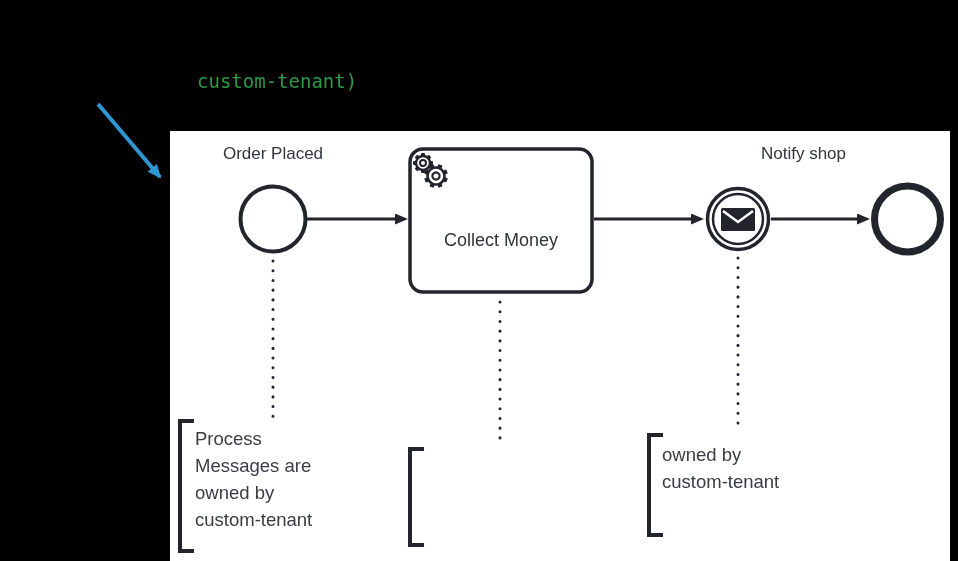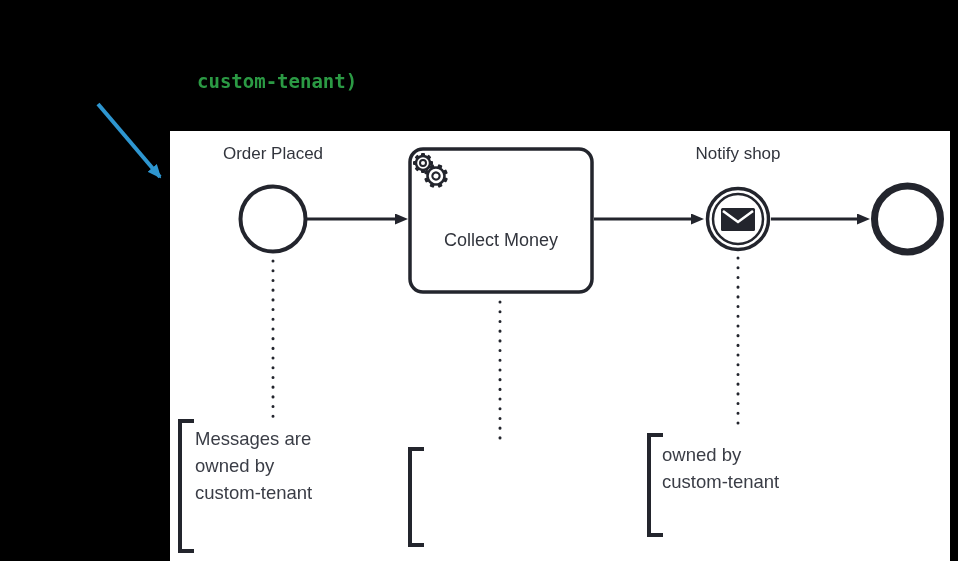--- a/index.html
+++ b/index.html
@@ -8,21 +8,21 @@
     position:relative;
     background:#000000;
     font-family:"Liberation Sans", sans-serif;
     overflow:hidden;
   }
 
   
   .code-text {
     position:absolute; left:197px; top:70px;
     font-family:"DejaVu Sans Mono", monospace;
-    font-weight:bold; font-size:19px; letter-spacing:0px;
+    font-weight:normal; font-size:19px; letter-spacing:0px;
     color:#2b9a44; white-space:pre;
   }
   .pointer-arrow-svg { position:absolute; left:90px; top:95px; }
 
   
   .canvas {
     position:absolute; left:170px; top:131px;
     width:780px; height:430px; background:#ffffff;padding-left:14px;
   }
   .diagram-svg { position:absolute; left:0; top:0; }
@@ -122,24 +122,25 @@
     <g>
       <rect x="551" y="77" width="34" height="23" rx="1.5" fill="#23252d"></rect>
       <path d="M553,80 L568,91 L583,80" stroke="#ffffff" stroke-width="2.6" fill="none"></path>
     </g>
 
     <circle cx="737.5" cy="88" r="33" fill="#ffffff" stroke="#23252d" stroke-width="7"></circle>
   </svg>
 
   <div class="lbl" style="left:23px; top:13px; width:160px;">Order Placed</div>
   <div class="task-label">Collect Money</div>
-  <div class="lbl" style="left:488px; top:13px; width:160px;">Notify shop</div>
+  <div class="lbl" style="left:516px; top:13px; width:160px;text-align:right;">Notify shop</div>
 
   <div class="bracket" style="left:8px; top:288px; height:134px;"></div>
   <div class="ann" style="left:25px; top:294px;">
+    <div>Process</div>
     <div>Messages are</div>
     <div>owned by</div>
     <div>custom-tenant</div>
   </div>
 
   <div class="bracket" style="left:238px; top:316px; height:100px;"></div>
 
   <div class="bracket" style="left:477px; top:302px; height:104px;"></div>
   <div class="ann" style="left:492px; top:310px;">
     <div>owned by</div>

